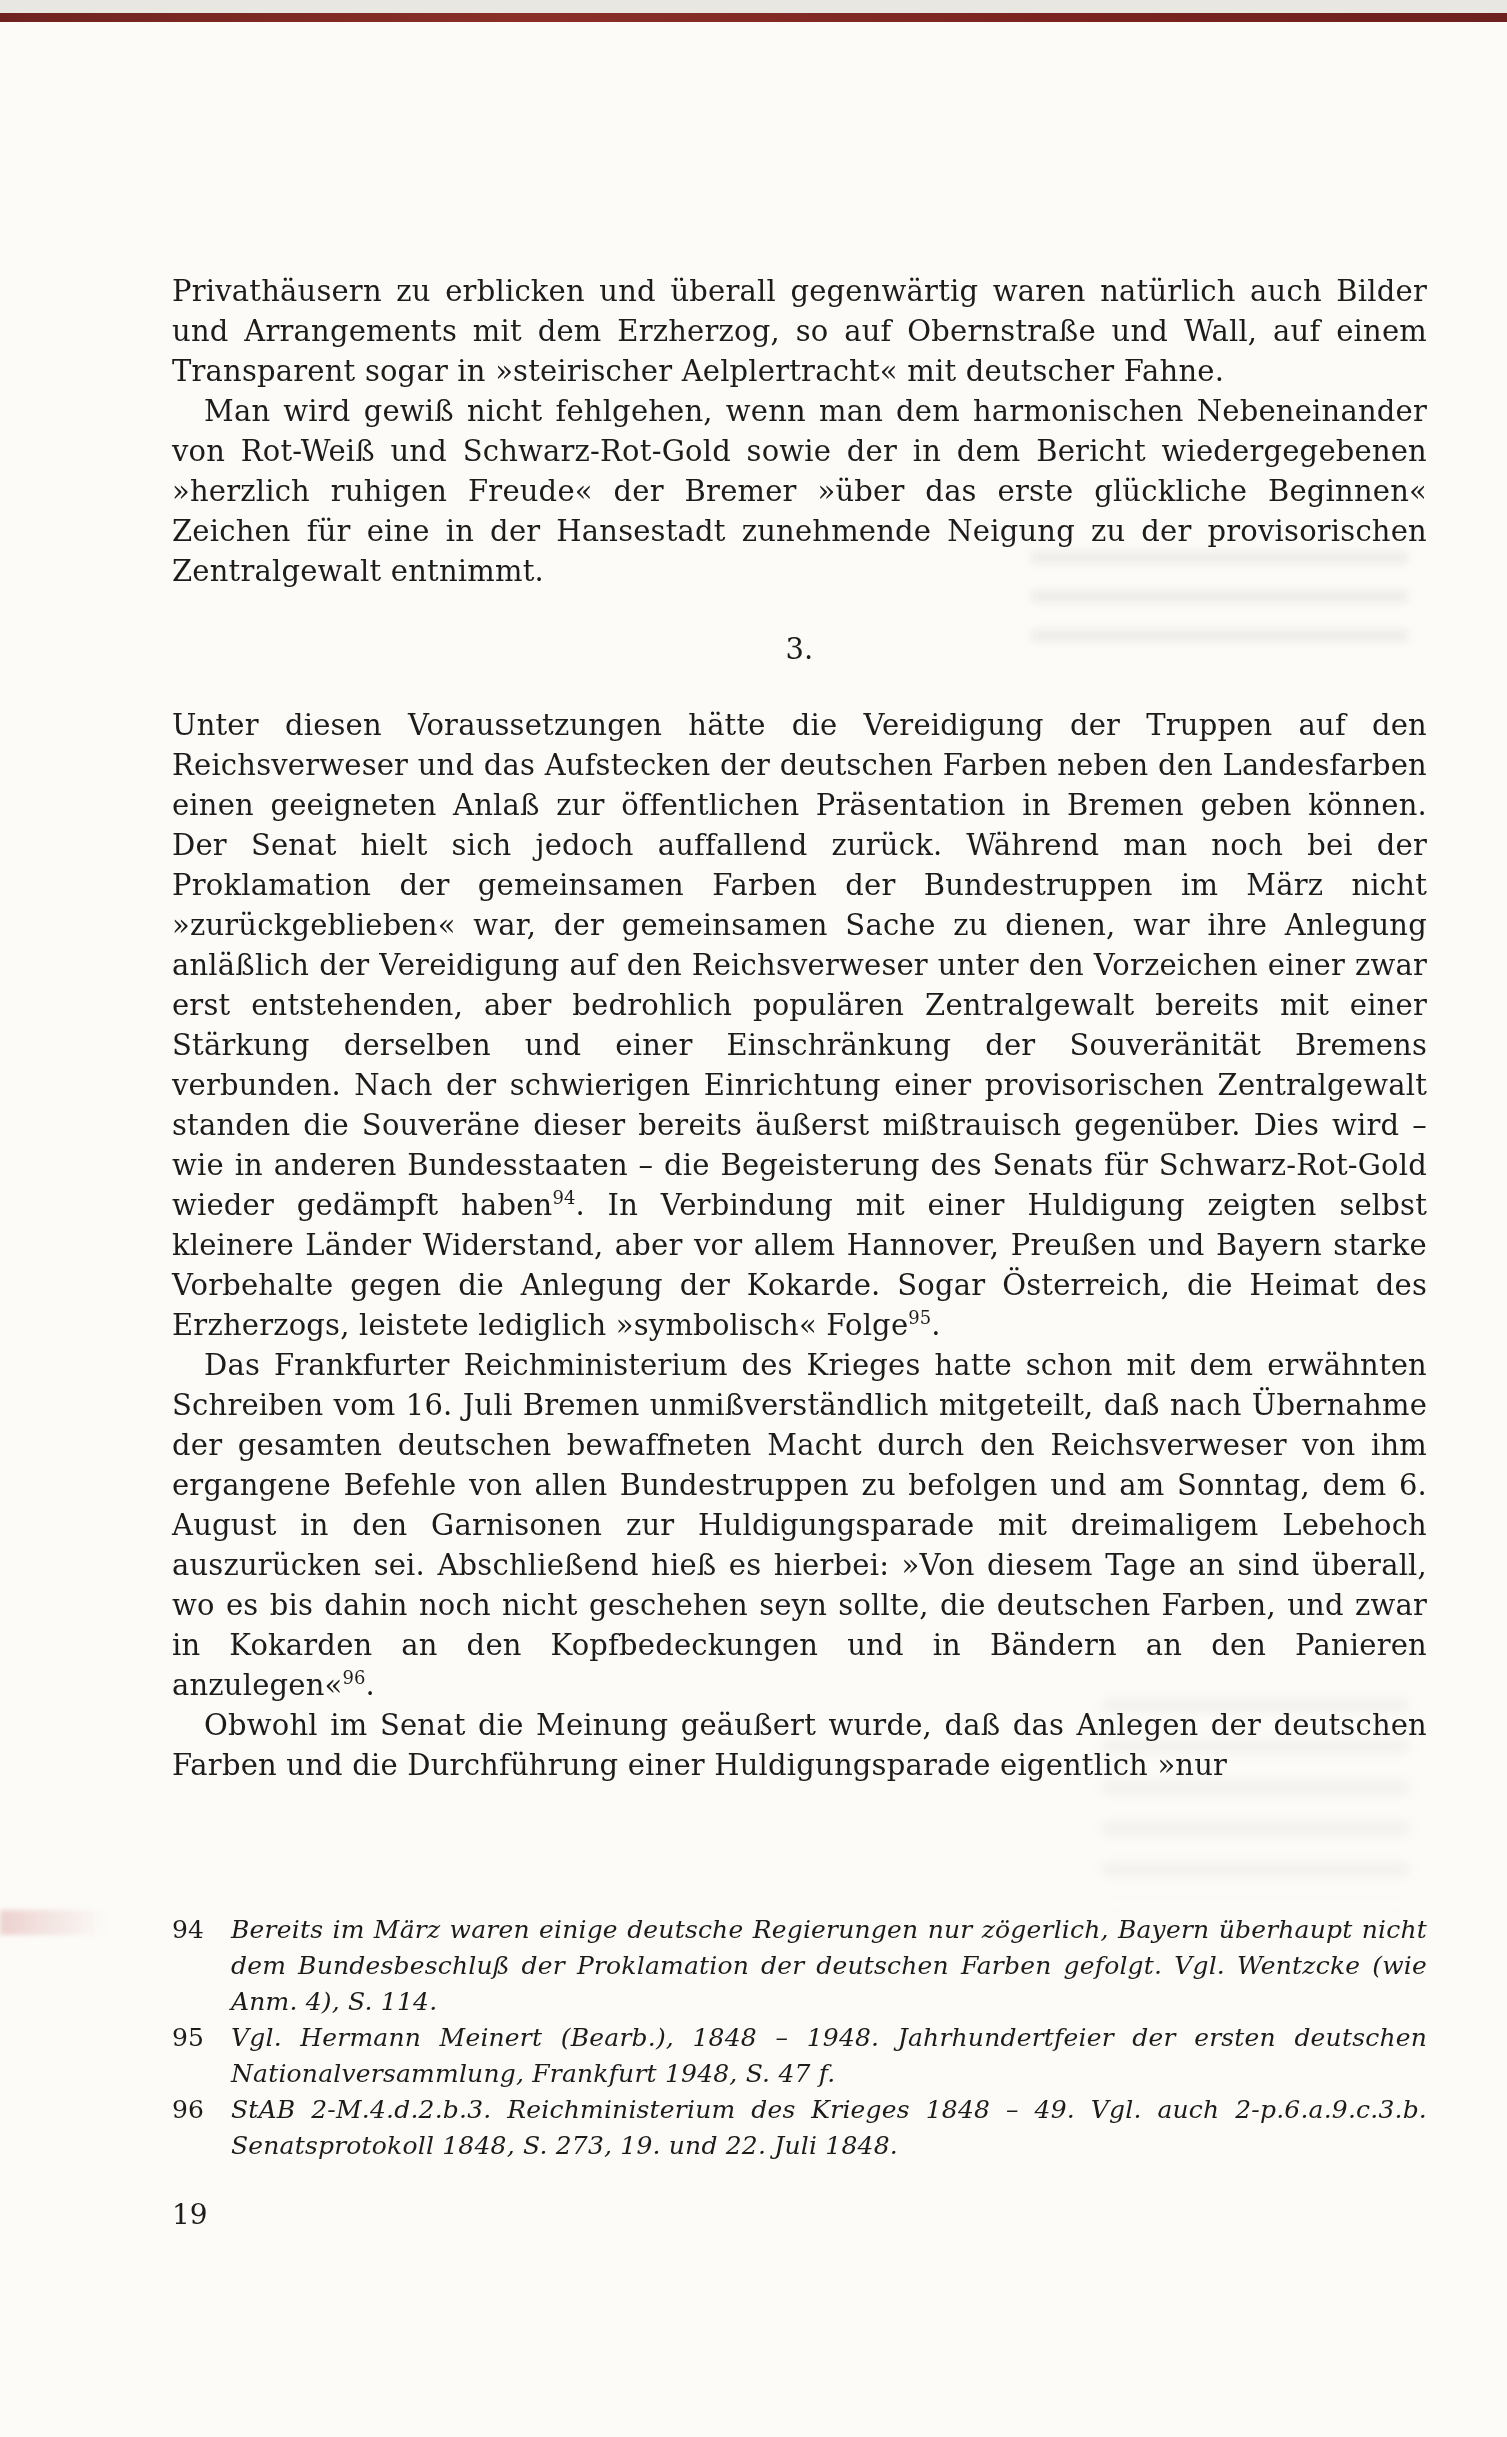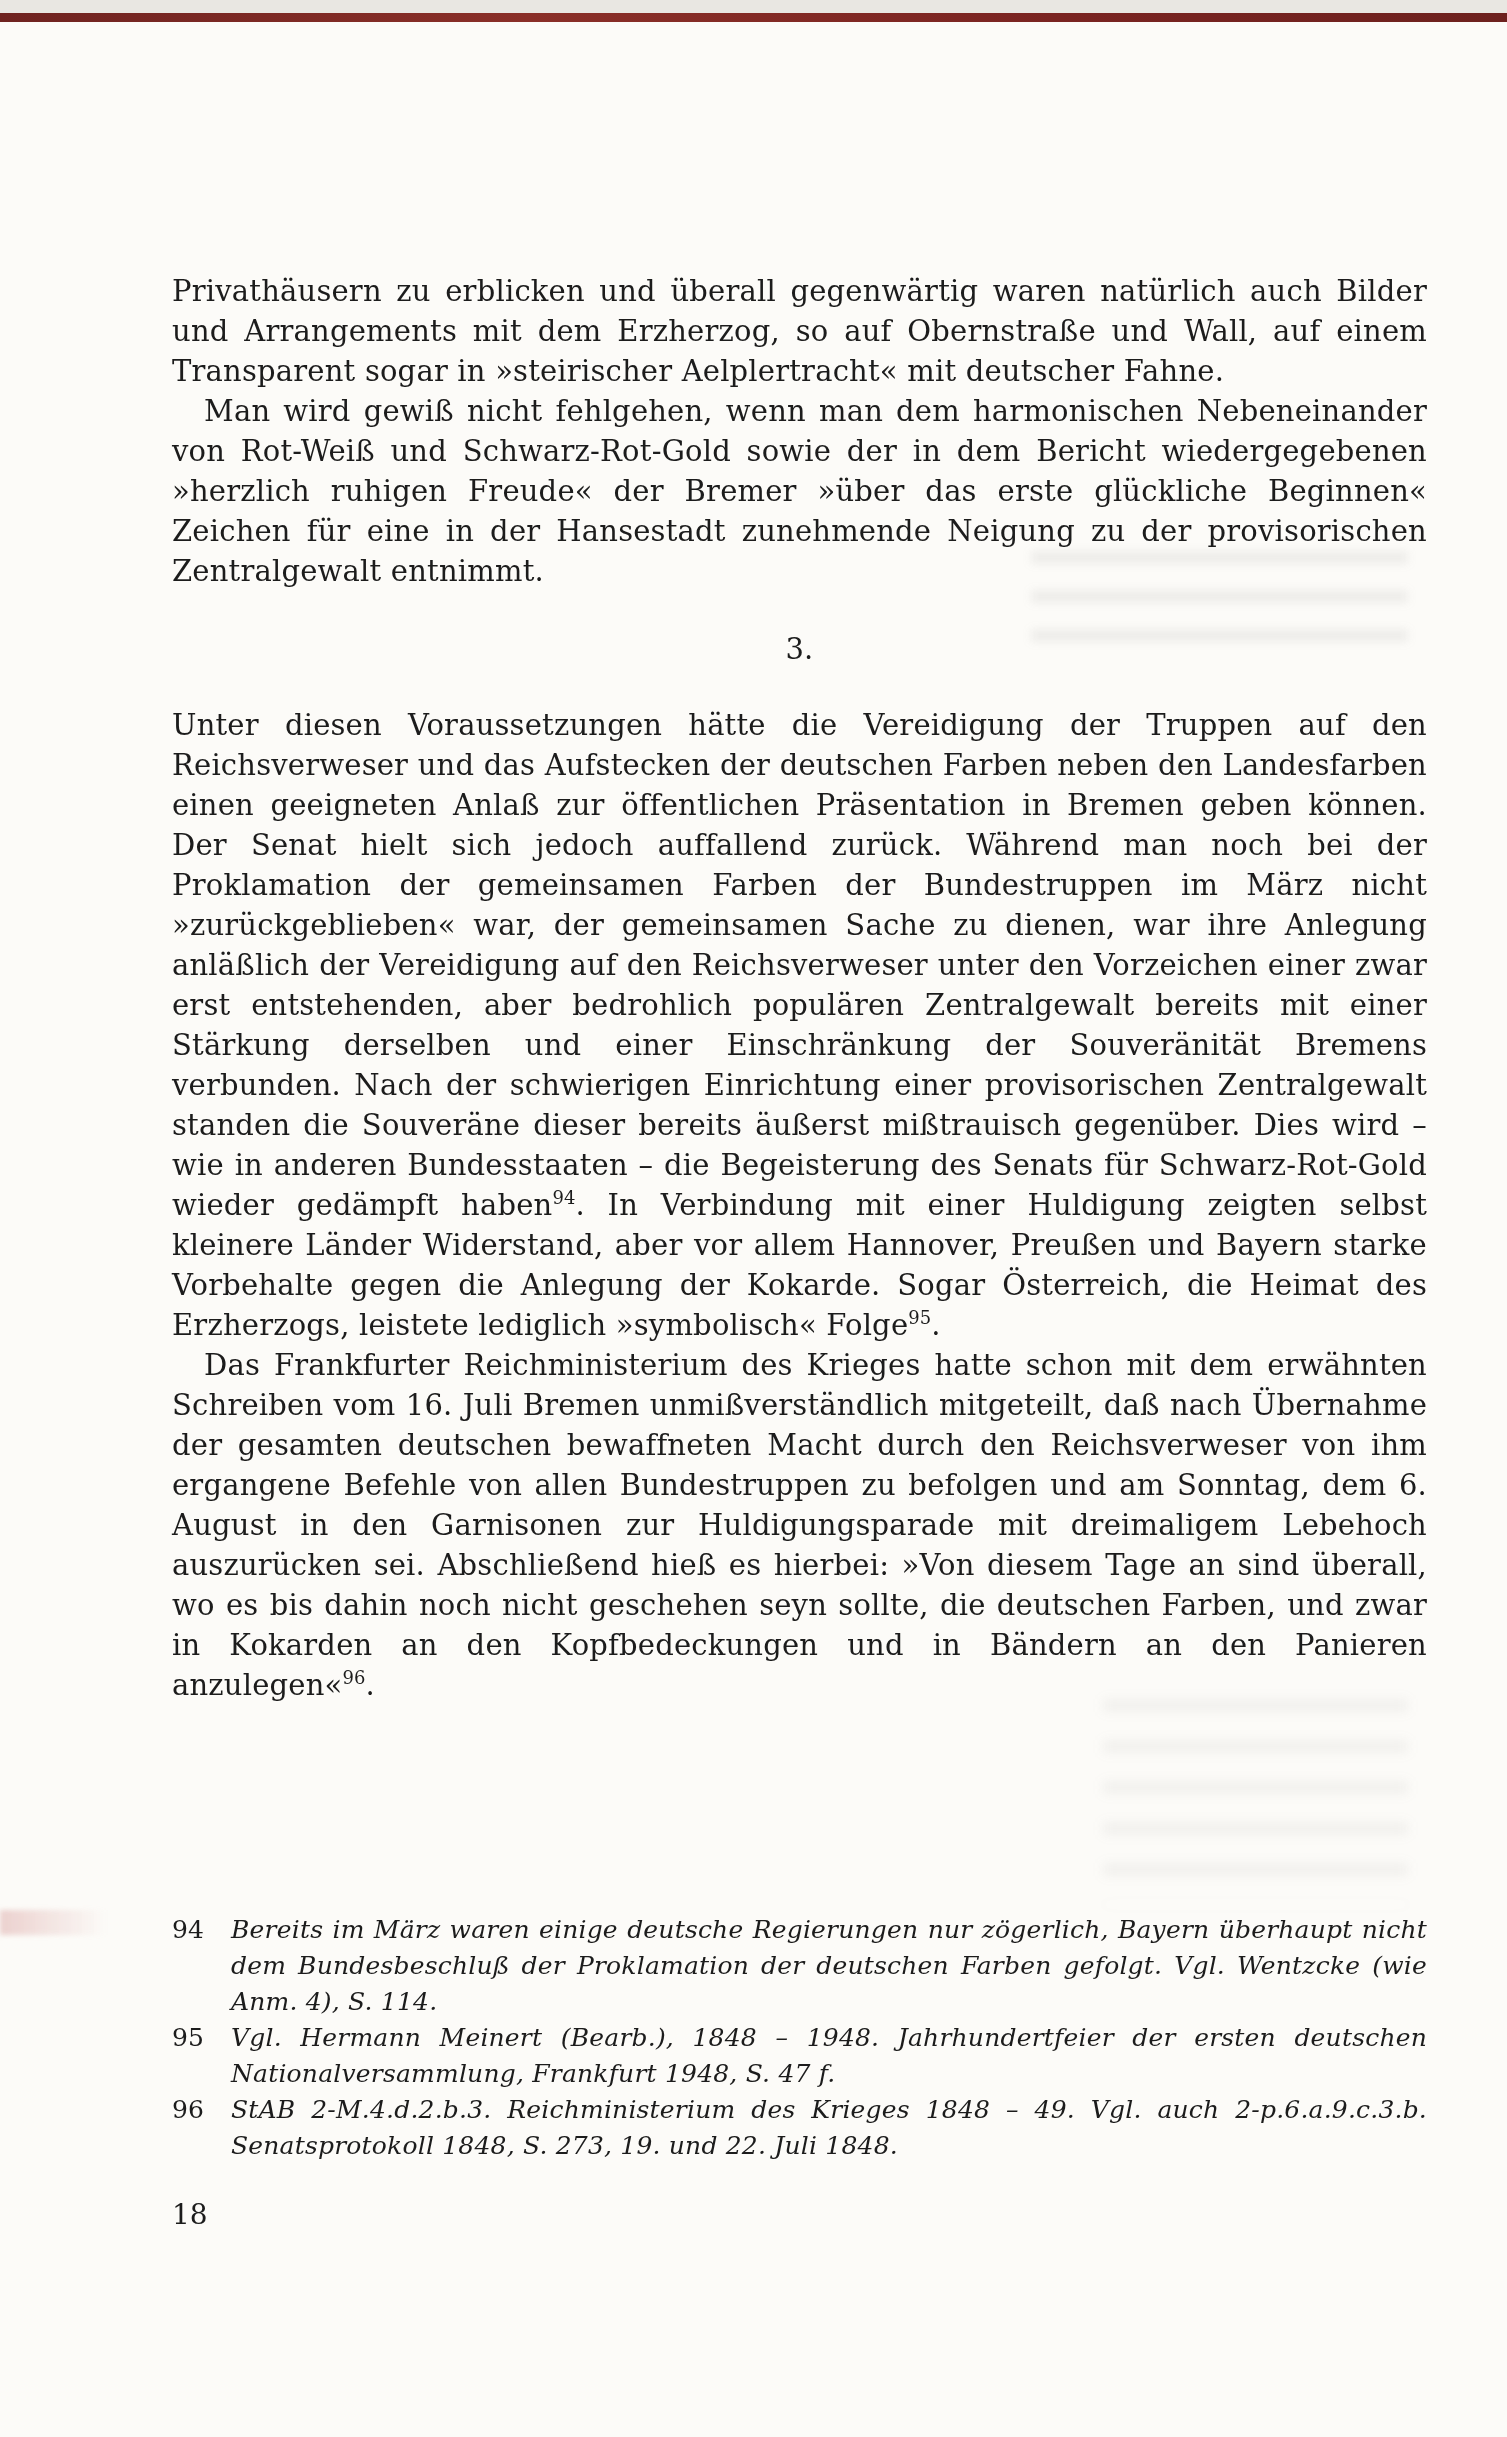--- a/index.html
+++ b/index.html
@@ -103,20 +103,21 @@
     <p class="para">Privathäusern zu erblicken und überall gegenwärtig waren natürlich auch Bilder und Arrangements mit dem Erzherzog, so auf Obernstraße und Wall, auf einem Transparent sogar in »steirischer Aelplertracht« mit deutscher Fahne.</p>
 
     <p class="para indent">Man wird gewiß nicht fehlgehen, wenn man dem harmonischen Nebeneinander von Rot-Weiß und Schwarz-Rot-Gold sowie der in dem Bericht wiedergegebenen »herzlich ruhigen Freude« der Bremer »über das erste glückliche Beginnen« Zeichen für eine in der Hansestadt zunehmende Neigung zu der provisorischen Zentralgewalt entnimmt.</p>
 
     <div class="section-number">3.</div>
 
     <p class="para"><span>Unter diesen Voraussetzungen hätte die Vereidigung der Truppen auf den Reichsverweser und das Aufstecken der deutschen Farben neben den Landesfarben einen geeigneten Anlaß zur öffentlichen Präsentation in Bremen geben können. Der Senat hielt sich jedoch auffallend zurück. Während man noch bei der Proklamation der gemeinsamen Farben der Bundestruppen im März nicht »zurückgeblieben« war, der gemeinsamen Sache zu dienen, war ihre Anlegung anläßlich der Vereidigung auf den Reichsverweser unter den Vorzeichen einer zwar erst entstehenden, aber bedrohlich populären Zentralgewalt bereits mit einer Stärkung derselben und einer Einschränkung der Souveränität Bremens verbunden. Nach der schwierigen Einrichtung einer provisorischen Zentralgewalt standen die Souveräne dieser bereits äußerst mißtrauisch gegenüber. Dies wird – wie in anderen Bundesstaaten – die Begeisterung des Senats für Schwarz-Rot-Gold wieder gedämpft haben</span><sup class="fnref">94</sup><span>. In Verbindung mit einer Huldigung zeigten selbst kleinere Länder Widerstand, aber vor allem Hannover, Preußen und Bayern starke Vorbehalte gegen die Anlegung der Kokarde. Sogar Österreich, die Heimat des Erzherzogs, leistete lediglich »symbolisch« Folge</span><sup class="fnref">95</sup><span>.</span></p>
 
     <p class="para indent"><span>Das Frankfurter Reichministerium des Krieges hatte schon mit dem erwähnten Schreiben vom 16. Juli Bremen unmißverständlich mitgeteilt, daß nach Übernahme der gesamten deutschen bewaffneten Macht durch den Reichsverweser von ihm ergangene Befehle von allen Bundestruppen zu befolgen und am Sonntag, dem 6. August in den Garnisonen zur Huldigungsparade mit dreimaligem Lebehoch auszurücken sei. Abschließend hieß es hierbei: »Von diesem Tage an sind überall, wo es bis dahin noch nicht geschehen seyn sollte, die deutschen Farben, und zwar in Kokarden an den Kopfbedeckungen und in Bändern an den Panieren anzulegen«</span><sup class="fnref">96</sup><span>.</span></p>
 
+    <p class="para indent">Obwohl im Senat die Meinung geäußert wurde, daß das Anlegen der deutschen Farben und die Durchführung einer Huldigungsparade eigentlich »nur</p>
 
   </main>
 
   <section class="footnotes">
 
     <div class="footnote">
       <span class="fn-num">94</span>
       <span class="fn-text">Bereits im März waren einige deutsche Regierungen nur zögerlich, Bayern überhaupt nicht dem Bundesbeschluß der Proklamation der deutschen Farben gefolgt. Vgl. Wentzcke (wie Anm. 4), S. 114.</span>
     </div>
 
@@ -125,16 +126,16 @@
       <span class="fn-text">Vgl. Hermann Meinert (Bearb.), 1848 – 1948. Jahrhundertfeier der ersten deutschen Nationalversammlung, Frankfurt 1948, S. 47 f.</span>
     </div>
 
     <div class="footnote">
       <span class="fn-num">96</span>
       <span class="fn-text">StAB 2-M.4.d.2.b.3. Reichministerium des Krieges 1848 – 49. Vgl. auch 2-p.6.a.9.c.3.b. Senatsprotokoll 1848, S. 273, 19. und 22. Juli 1848.</span>
     </div>
 
   </section>
 
-  <div class="page-number">18</div>
+  <div class="page-number">19</div>
 
 </div>
 
 
 </body></html>

